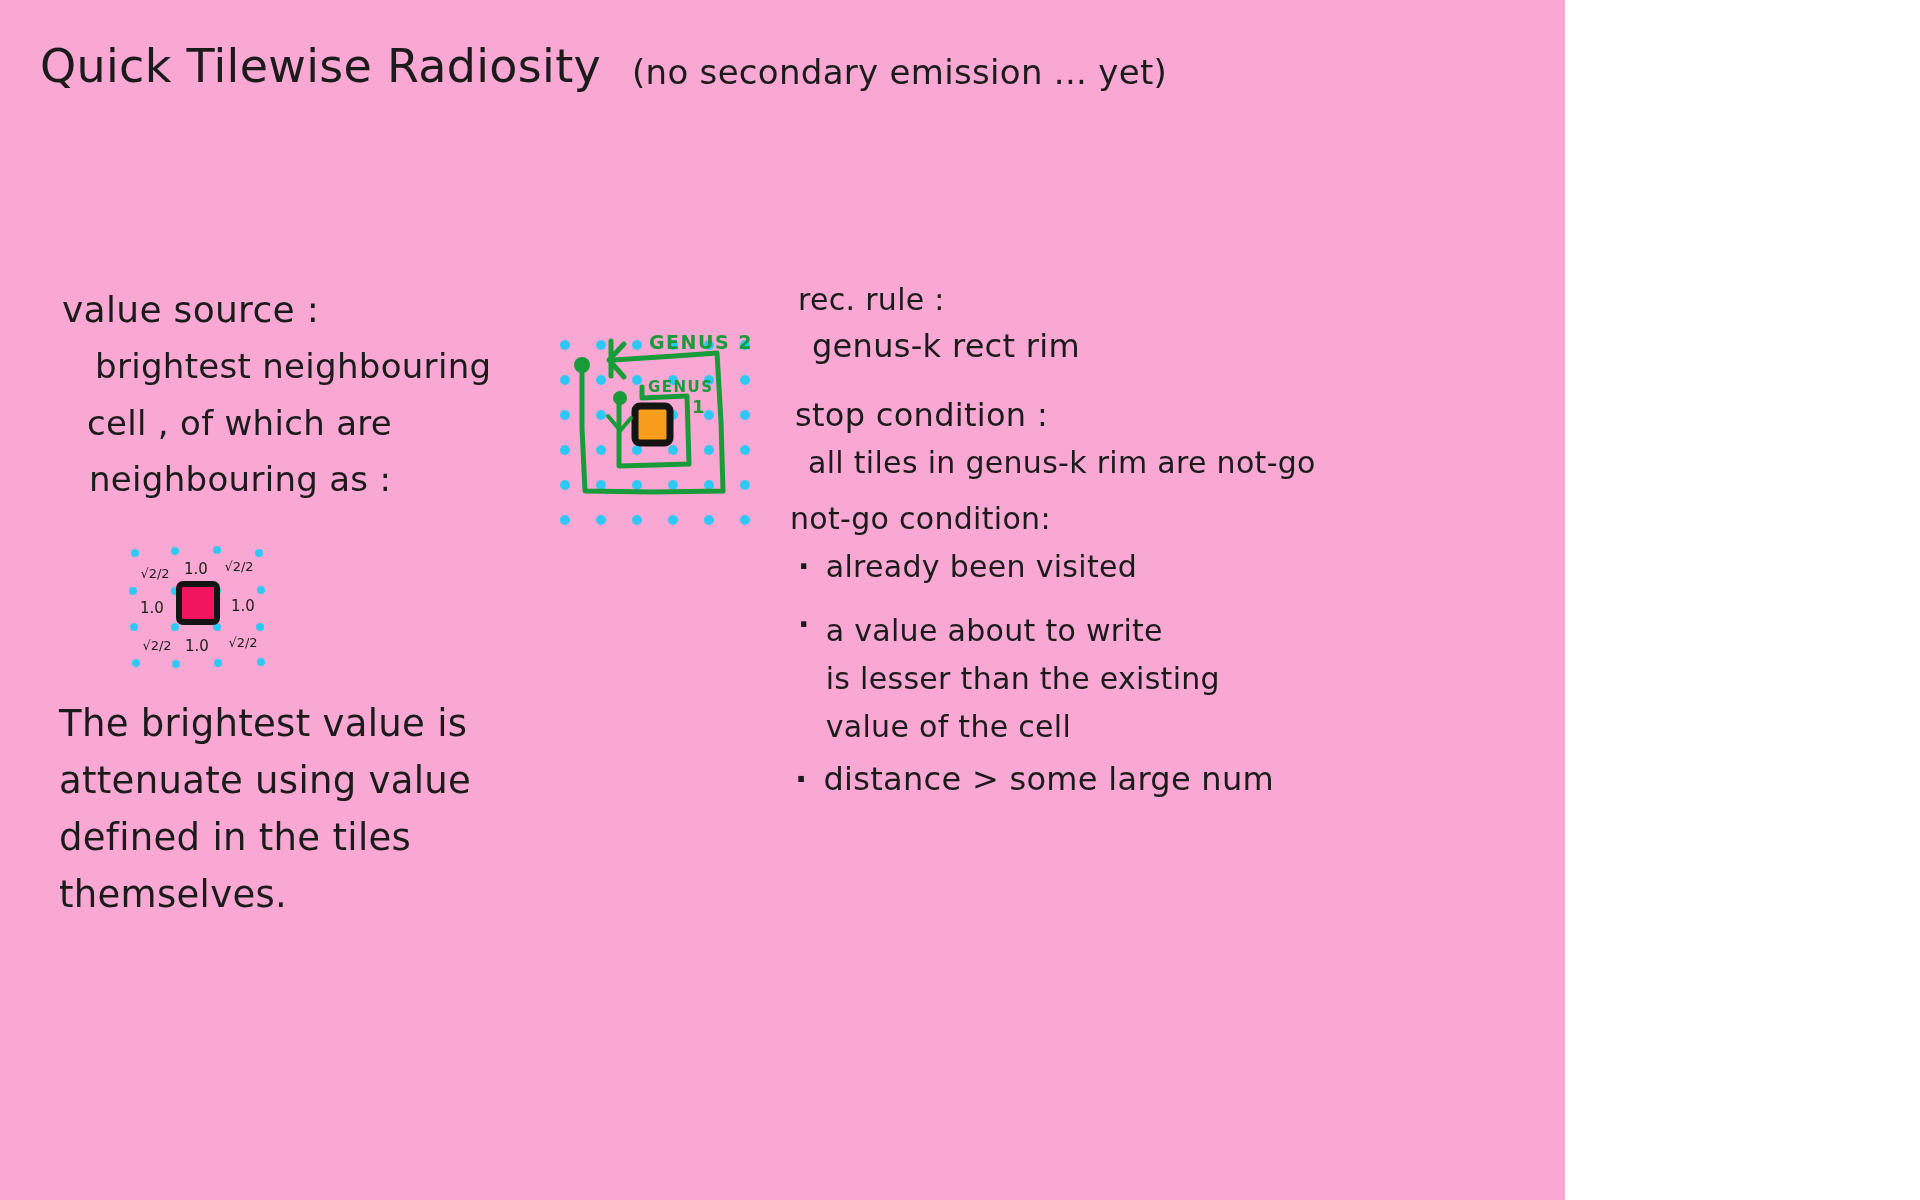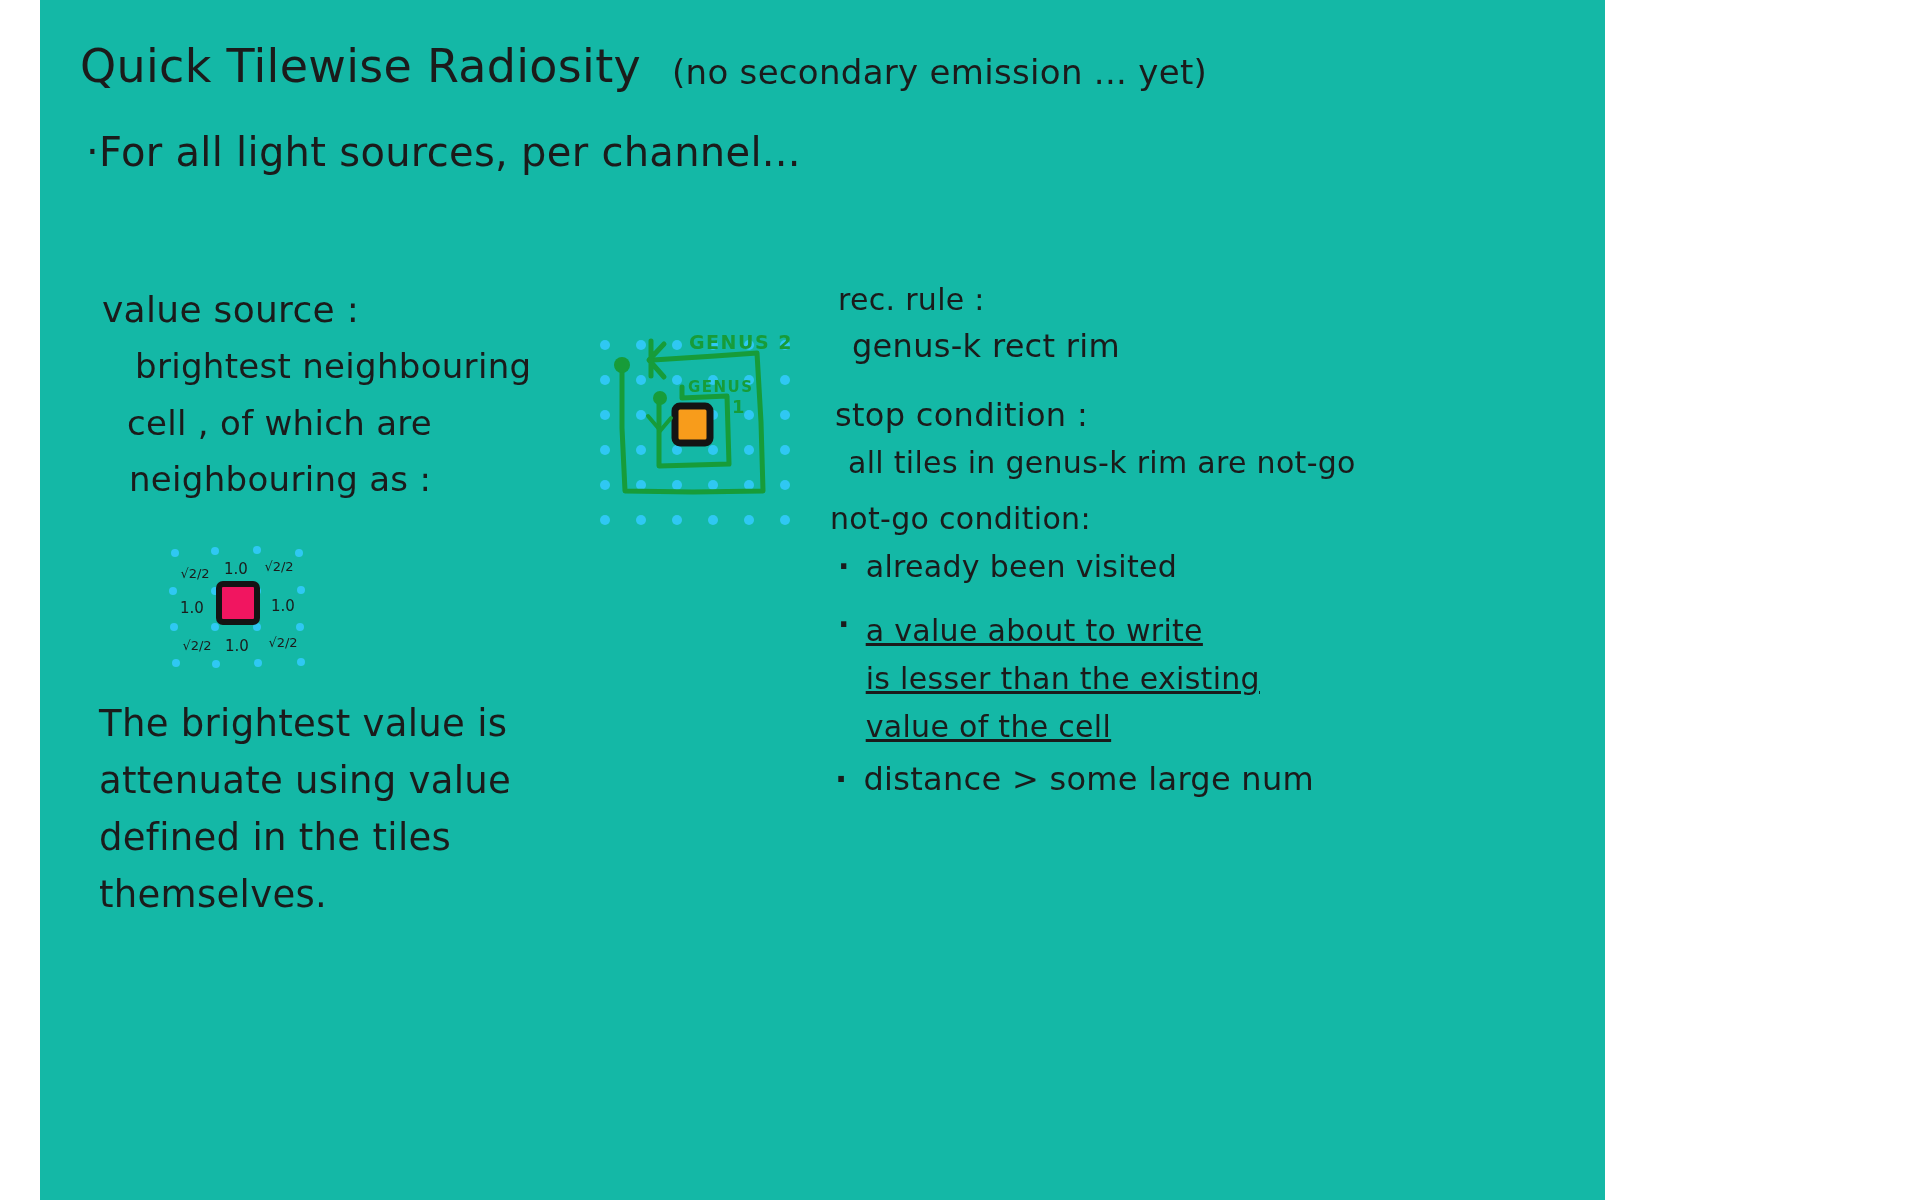--- a/index.html
+++ b/index.html
@@ -1,46 +1,45 @@
 <!DOCTYPE html>
 <html><head>
 <meta charset="utf-8">
 <style>
   html,body{margin:0;padding:0;background:#ffffff;}
   .canvas{
-    position:relative;width:1565px;height:1200px;background:#14b8a6;overflow:hidden;
-    font-family:"DejaVu Sans",sans-serif;color:#1b1b1b;margin-left:40px;
+    position:relative;width:1565px;height:1200px;background:#f9a8d4;overflow:hidden;
+    font-family:"DejaVu Sans",sans-serif;color:#1b1b1b;
   }
   .hw{position:absolute;white-space:nowrap;line-height:1.22;letter-spacing:.3px;}
   .title{font-size:46px;}
   .note{font-size:34px;}
   .subtitle{font-size:40px;}
   .lhead{font-size:36px;}
   .lcol{font-size:34px;}
   .para{font-size:37px;line-height:57px;}
   .para span{display:block;}
   .rcol{font-size:30px;}
   .rcol-lg{font-size:32px;text-align:right;}
   .bullet{display:flex;gap:16px;}
   .bdot{font-weight:bold;}
-  .stack{display:flex;flex-direction:column;line-height:48px;text-decoration:underline;}
+  .stack{display:flex;flex-direction:column;line-height:48px;}
   .stack span{white-space:nowrap;}
   svg{position:absolute;overflow:visible;}
   svg text{font-family:"DejaVu Sans",sans-serif;}
   .glabel{font-weight:bold;fill:#179c39;letter-spacing:1.5px;}
   .kval{fill:#1b1b1b;}
 </style>
 </head>
 <body>
 
 <div class="canvas">
 
   <div class="hw title" style="left:40px;top:38px">Quick Tilewise Radiosity</div>
   <div class="hw note" style="left:632px;top:52px">(no secondary emission ... yet)</div>
-  <div class="hw subtitle" style="left:46px;top:128px">·For all light sources, per channel...</div>
 
   <div class="hw lhead" style="left:62px;top:288px">value source :</div>
   <div class="hw lcol" style="left:87px;top:403px">cell , of which are</div>
   <div class="hw lcol" style="left:95px;top:346px">brightest neighbouring</div>
   <div class="hw lcol" style="left:89px;top:459px">neighbouring as :</div>
 
   <svg style="left:125px;top:543px" width="160" height="140" viewBox="0 0 160 140">
     <g fill="#2fc8f3">
       <circle cx="10" cy="10" r="4"></circle>
         <circle cx="50" cy="8" r="4"></circle>

